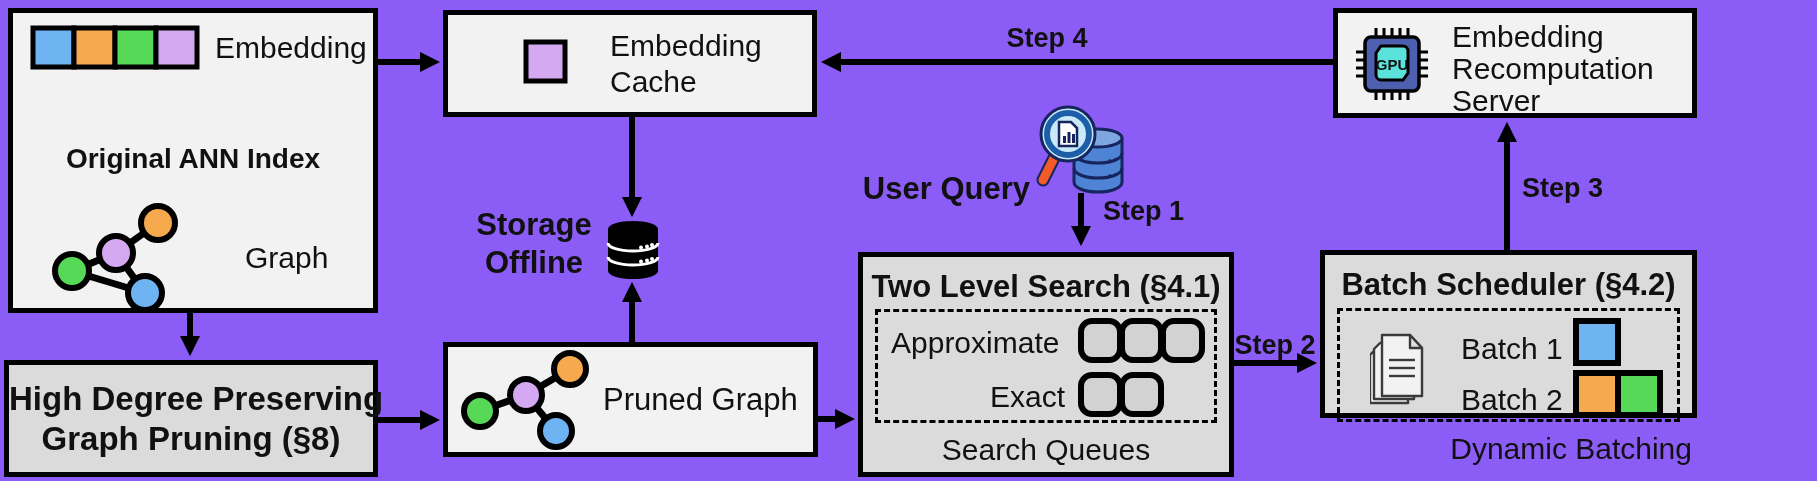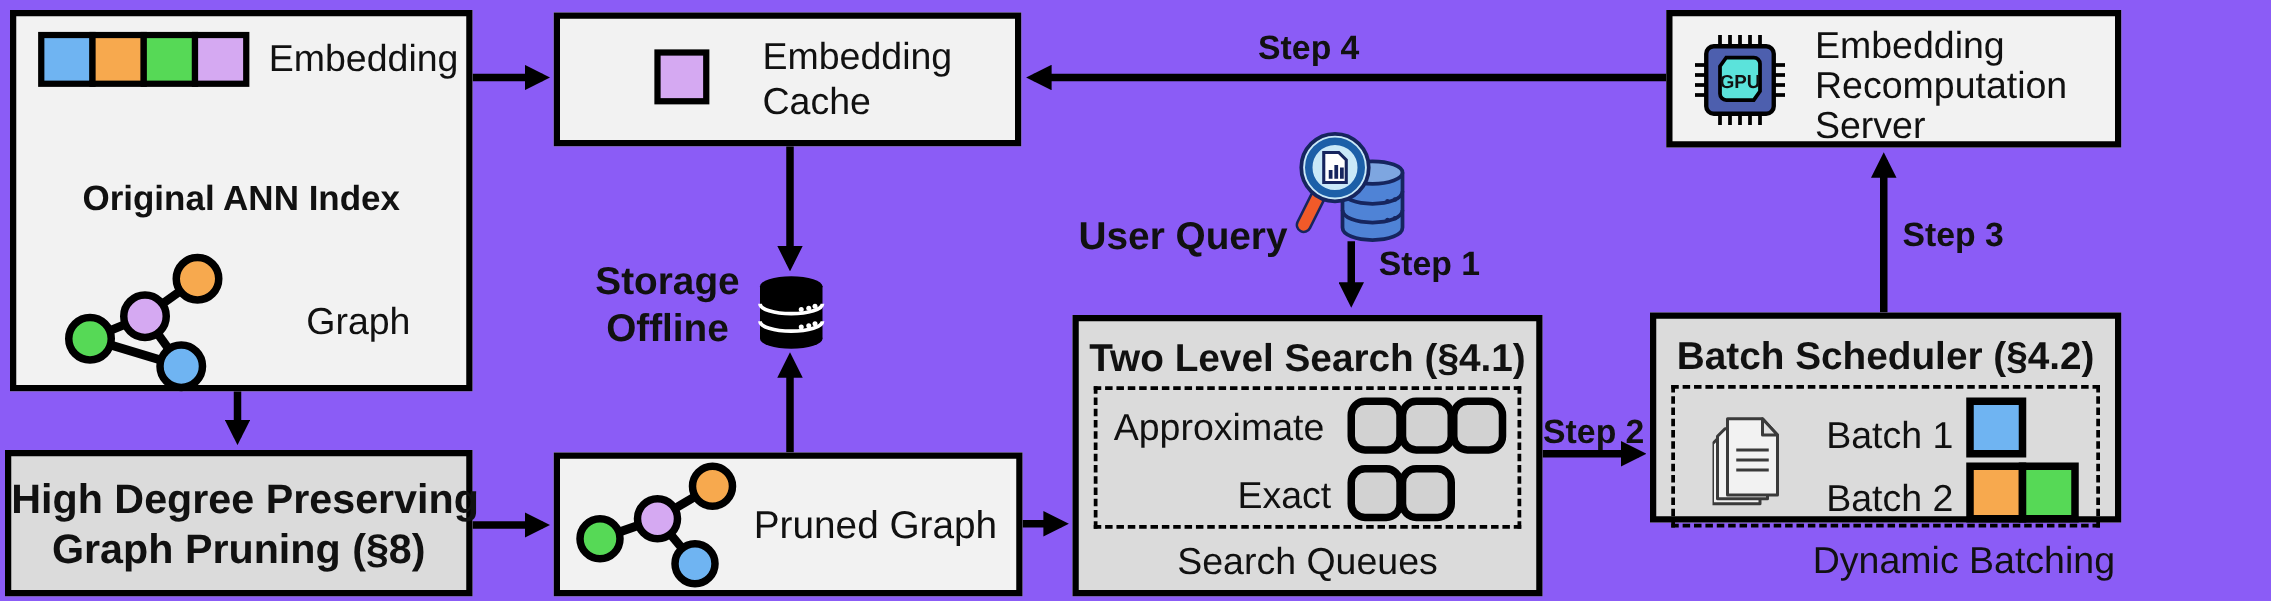--- a/index.html
+++ b/index.html
@@ -108,21 +108,21 @@
     <g fill="#fff">
       <circle cx="36" cy="28.5" r="2"></circle>
         <circle cx="42" cy="27.5" r="2"></circle>
         <circle cx="47" cy="26" r="2"></circle>
       <circle cx="36" cy="42.5" r="2"></circle>
         <circle cx="42" cy="41.5" r="2"></circle>
         <circle cx="47" cy="40" r="2"></circle>
     </g>
   </svg>
 
-  <div class="box light" style="left:443px;top:362px;width:375px;height:115px;">
+  <div class="box light" style="left:443px;top:342px;width:375px;height:115px;">
     <svg class="abs icon" style="left:10px;top:2px;" width="140" height="105">
       <g stroke="#000" stroke-width="7">
         <line x1="68" y1="46" x2="112" y2="20"></line>
         <line x1="68" y1="46" x2="22" y2="62"></line>
         <line x1="68" y1="46" x2="98" y2="82"></line>
       </g>
       <g stroke="#000" stroke-width="6">
         <circle cx="112" cy="20" r="16" fill="#F7A94E"></circle>
         <circle cx="22" cy="62" r="16" fill="#56D956"></circle>
         <circle cx="98" cy="82" r="16" fill="#6FB4F2"></circle>

